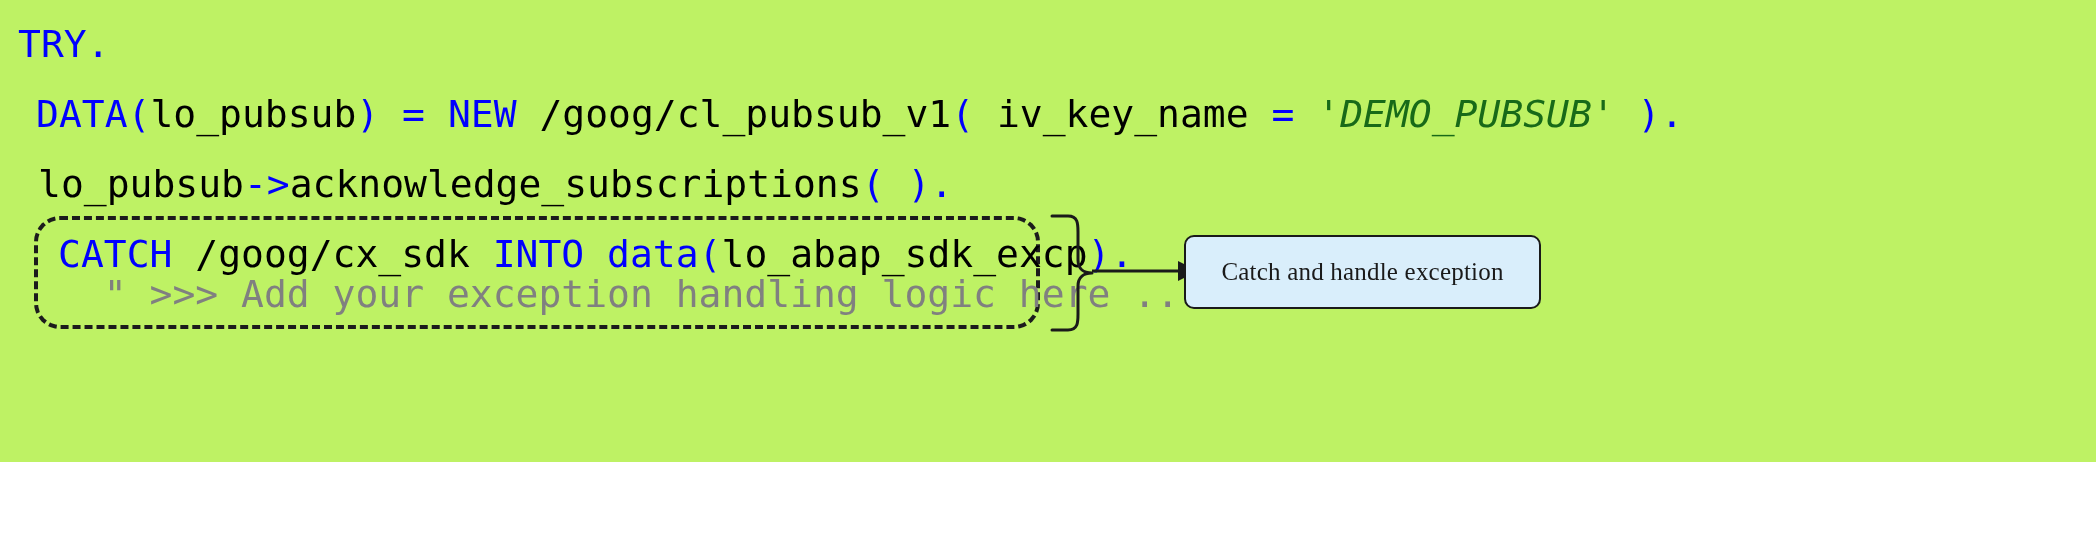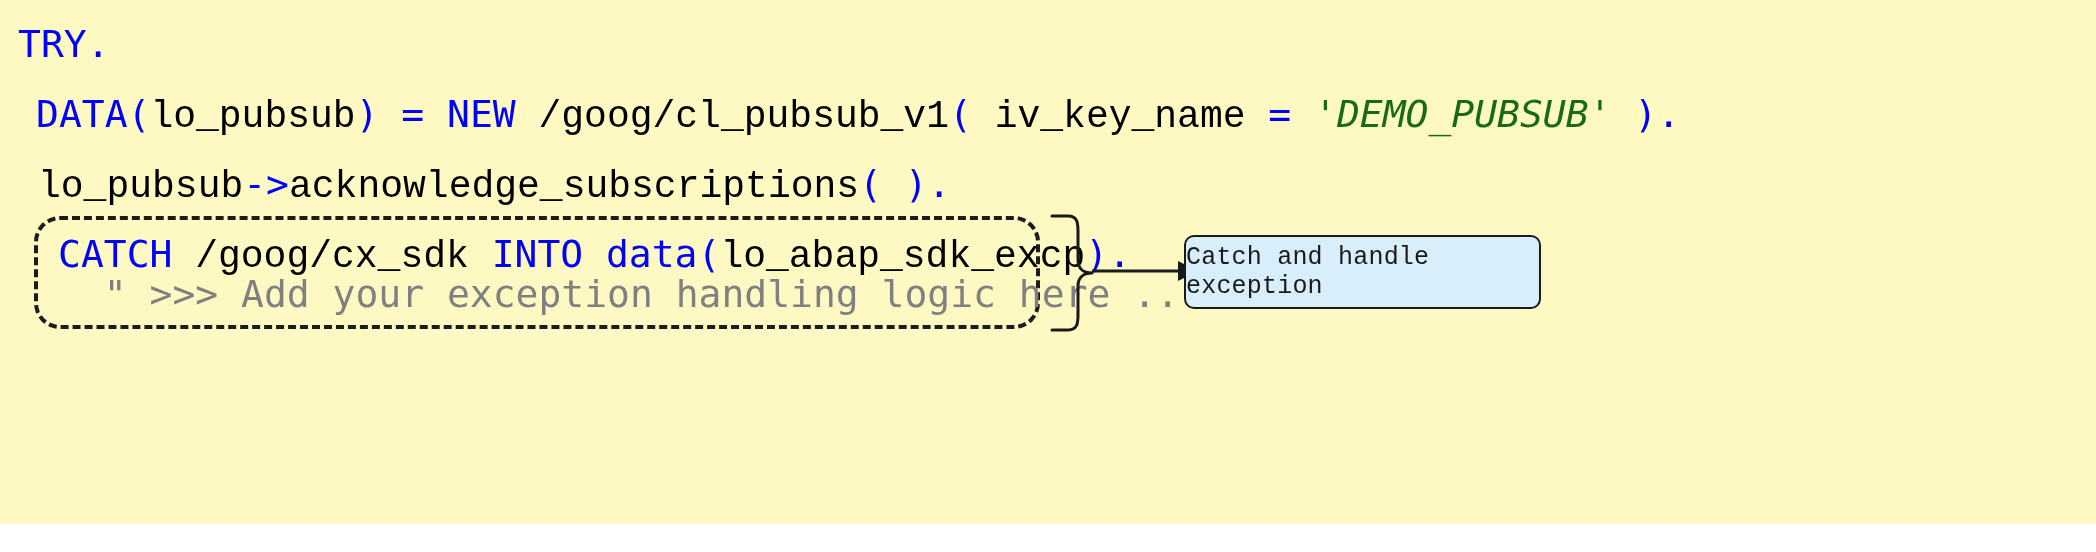--- a/index.html
+++ b/index.html
@@ -7,37 +7,37 @@
     margin: 0;
     padding: 0;
     background: #ffffff;
   }
   body {
     font-family: "DejaVu Sans Mono", monospace;
   }
   .canvas {
     position: relative;
     width: 2096px;
-    height: 524px;
-    background: #fef9c3;
+    height: 462px;
+    background: #bef264;
     overflow: hidden;
   }
   .line {
     position: absolute;
     white-space: pre;
     font-family: "DejaVu Sans Mono", monospace;
     font-size: 38px;
     letter-spacing: 0px;
     color: #000000;
   }
   .kw   { color: #0000ff; }
   .op   { color: #0000ff; }
   .str  { color: #186a18; font-style: italic; }
   .cmt  { color: #808080; }
-  .plain{ color: #000000; font-family: Liberation Mono, monospace; }
+  .plain{ color: #000000; }
 
   #line-try      { left: 18px;  top: 22px; }
   #line-data     { left: 36px;  top: 92px; }
   #line-ack      { left: 38px;  top: 162px; }
   #line-catch    { left: 58px;  top: 232px; }
   #line-comment  { left: 58px;  top: 272px; }
   #line-endtry   { left: 18px;  top: 333px; }
 
   
   .dashed-box {
@@ -78,21 +78,21 @@
     top: 235px;
     width: 357px;
     height: 74px;
     background: #d9eefb;
     border: 2px solid #1a1a1a;
     border-radius: 10px;
     box-sizing: border-box;
     display: flex;
     align-items: center;
     justify-content: center;
-    font-family: Liberation Mono, monospace;
+    font-family: Liberation Serif, serif;
     font-size: 25px;
     color: #1a1a1a;
     letter-spacing: 0.2px;
   }
 </style>
 </head>
 <body>
 
 <div class="canvas">
 

